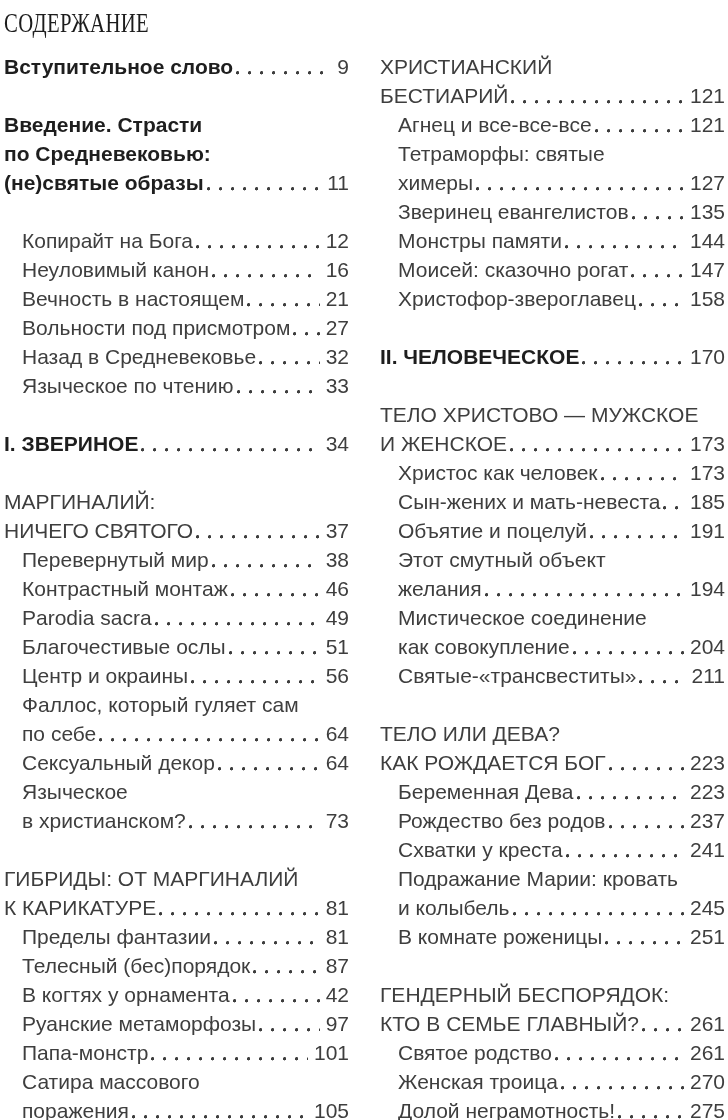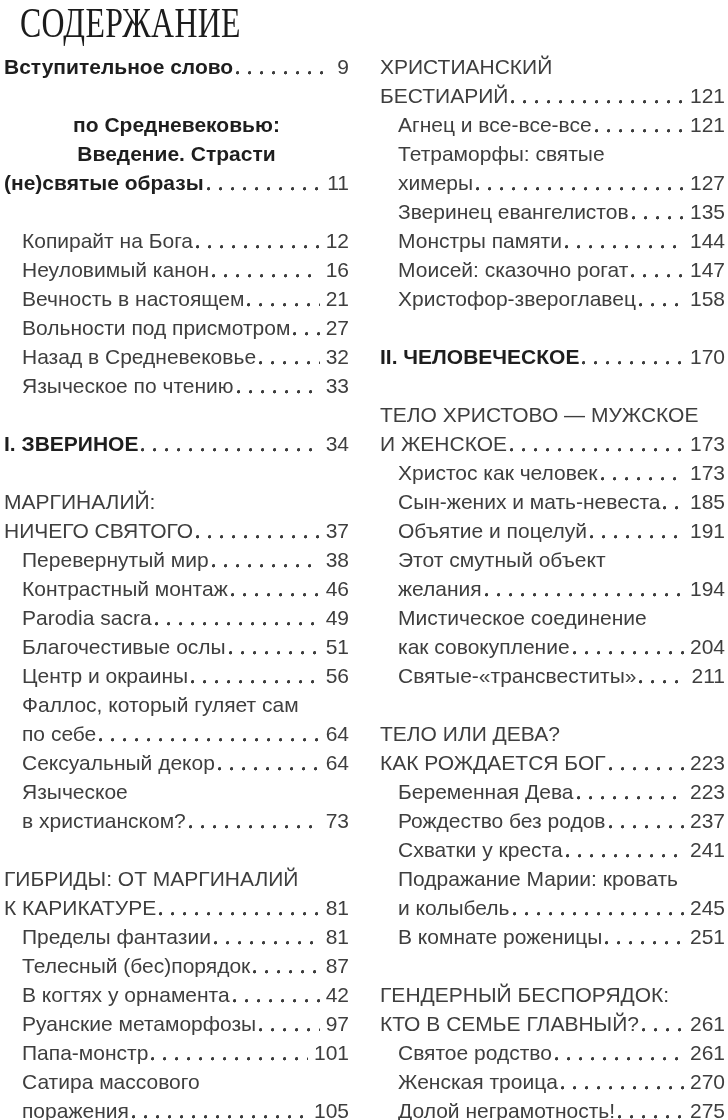--- a/index.html
+++ b/index.html
@@ -10,24 +10,24 @@
     overflow: hidden;
     font-family: "Liberation Sans", sans-serif;
     -webkit-font-smoothing: antialiased;
   }
   .page { padding: 5px 0 0 4px; }
 
   
   .page-title {
     font-family: "Liberation Serif", serif;
     font-weight: 400;
-    font-size: 43px;
+    font-size: 28px;
     line-height: 36px;
     color: #1c1c1c;
-    margin: 0 0 11px 16px;
+    margin: 0 0 11px 0;
     white-space: nowrap;
   }
   .page-title .squeeze {
     display: inline-block;
     transform: scale(0.74, 1);
     transform-origin: 0 60%;
     letter-spacing: 0.5px;
   }
 
   
@@ -39,21 +39,21 @@
 
   .line {
     display: flex;
     height: 29px;
     line-height: 29px;
     font-size: 21px;
     color: #3e3e3e;
     white-space: nowrap;
   }
   .entry.indent .line { padding-left: 18px; }
-  .entry.bold .line { font-weight: 700; color: #1e1e1e; justify-content: center; }
+  .entry.bold .line { font-weight: 700; color: #1e1e1e; }
   .entry.bold .line .num { font-weight: 400; color: #3e3e3e; }
 
   .txt { flex: 0 0 auto; }
   .leader {
     flex: 1 1 auto;
     min-width: 8px;
     margin: 0 6px 0 3px;
     background-image: radial-gradient(circle at 1.6px 1.8px, #3e3e3e 1.45px, rgba(0,0,0,0) 1.9px);
     background-size: 12px 4px;
     background-repeat: repeat-x;
@@ -83,24 +83,24 @@
             <div class="line">
               <span class="txt">Вступительное слово</span>
               <span class="leader"></span>
               <span class="num">9</span>
             </div>
           </div>
         </div>
         <div class="block">
           <div class="entry bold">
             <div class="line">
+              <span class="txt">Введение. Страсти</span>
+            </div>
+            <div class="line">
               <span class="txt">по Средневековью:</span>
-            </div>
-            <div class="line">
-              <span class="txt">Введение. Страсти</span>
             </div>
             <div class="line">
               <span class="txt">(не)святые образы</span>
               <span class="leader"></span>
               <span class="num">11</span>
             </div>
           </div>
         </div>
         <div class="block">
           <div class="entry indent">

